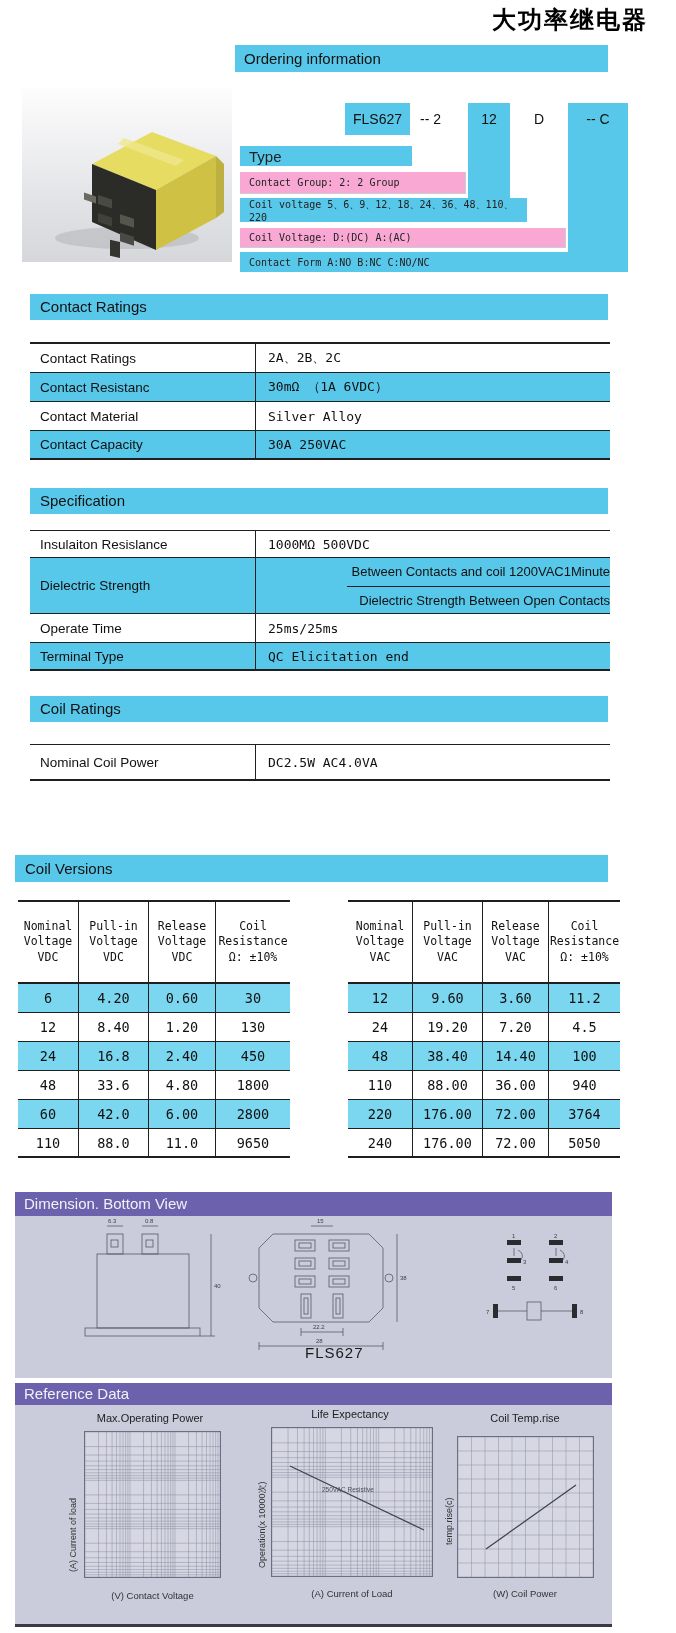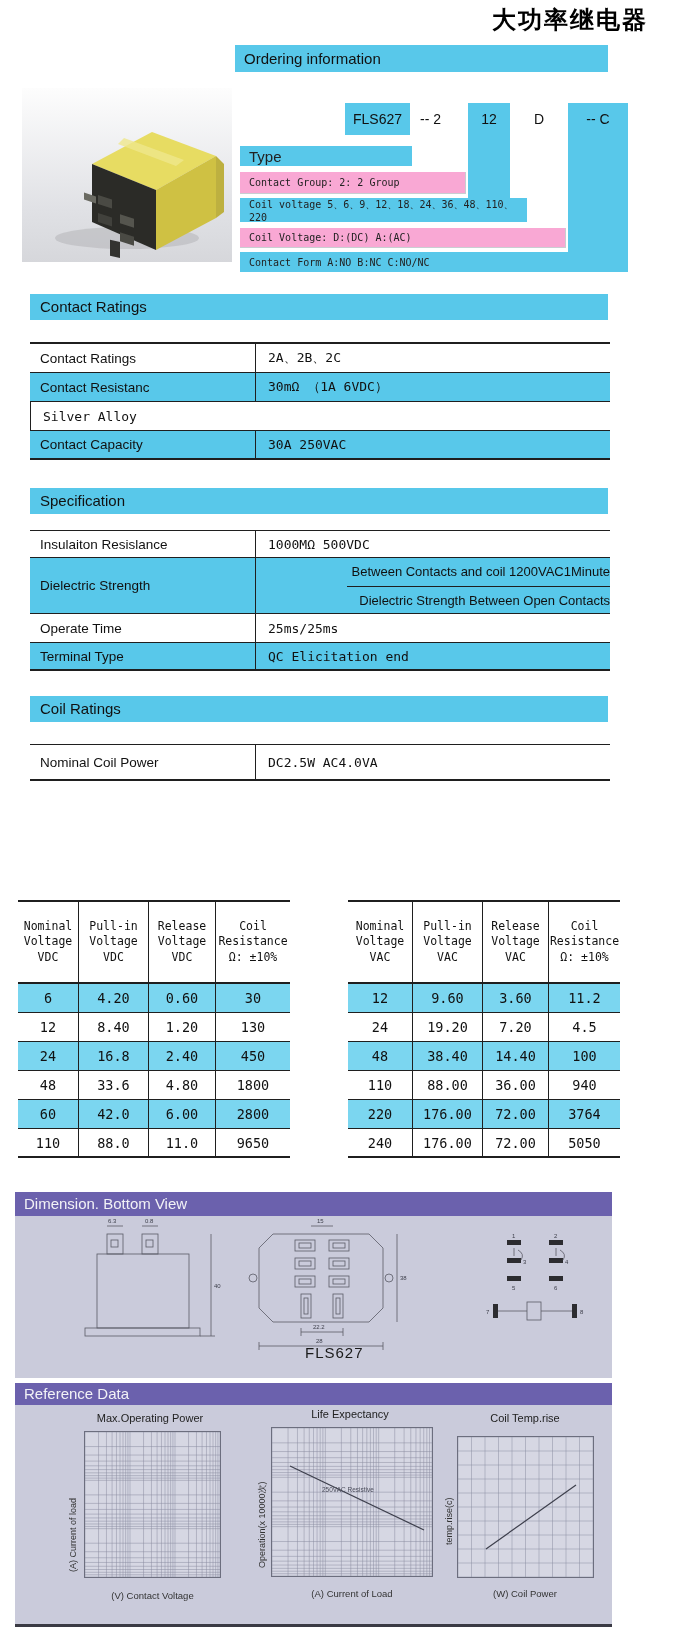--- a/index.html
+++ b/index.html
@@ -130,20 +130,21 @@
   <div class="abs ratings-table" style="left:30px;top:342px;width:580px;">
       <div class="t-row">
         <div class="t-cell">Contact Ratings</div>
         <div class="t-cell">2A、2B、2C</div>
       </div>
       <div class="t-row">
         <div class="t-cell">Contact Resistanc</div>
         <div class="t-cell">30mΩ （1A 6VDC）</div>
       </div>
       <div class="t-row">
+        <div class="t-cell">Contact Material</div>
         <div class="t-cell">Silver Alloy</div>
       </div>
       <div class="t-row">
         <div class="t-cell">Contact Capacity</div>
         <div class="t-cell">30A 250VAC</div>
       </div>
     </div>
 
   <div class="abs sec-header" style="left:30px;top:481px;width:578px;height:26px;margin-top:7px;">Specification</div>
   <div class="abs spec-table" style="left:30px;top:530px;width:580px;">
@@ -169,20 +170,21 @@
   </div>
 
   <div class="abs sec-header" style="left:30px;top:696px;width:578px;height:26px;">Coil Ratings</div>
   <div class="abs ratings-table tall" style="left:30px;top:744px;width:580px;border-top-width:1px;">
       <div class="t-row">
         <div class="t-cell">Nominal Coil Power</div>
         <div class="t-cell">DC2.5W AC4.0VA</div>
       </div>
     </div>
 
+  <div class="abs sec-header" style="left:15px;top:855px;width:593px;height:27px;line-height:27px;">Coil Versions</div>
 
   <div class="abs dc" style="left:18px;top:900px;width:272px;">
     <div class="coil-head">
       <div class="hc">Nominal
 Voltage
 VDC</div>
       <div class="hc">Pull-in
 Voltage
 VDC</div>
       <div class="hc">Release

